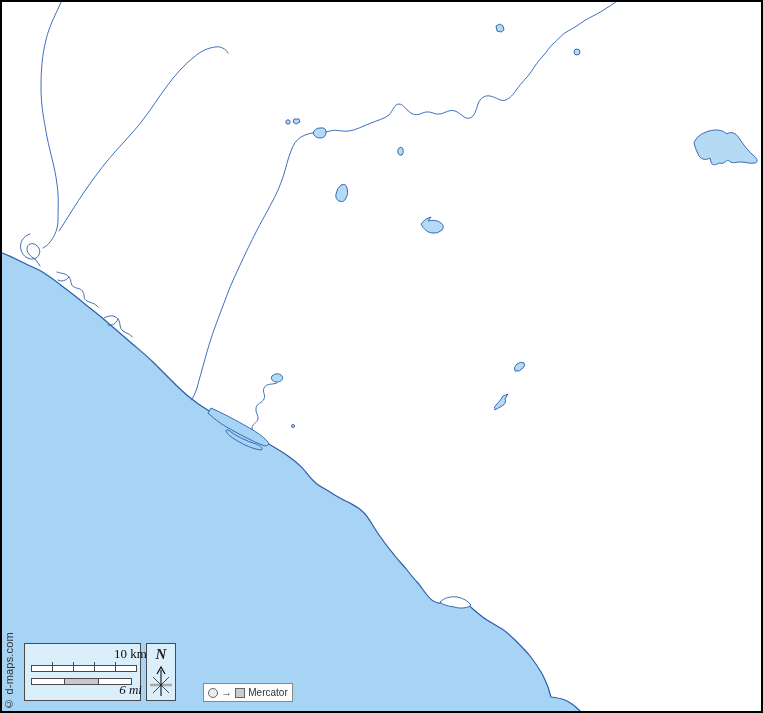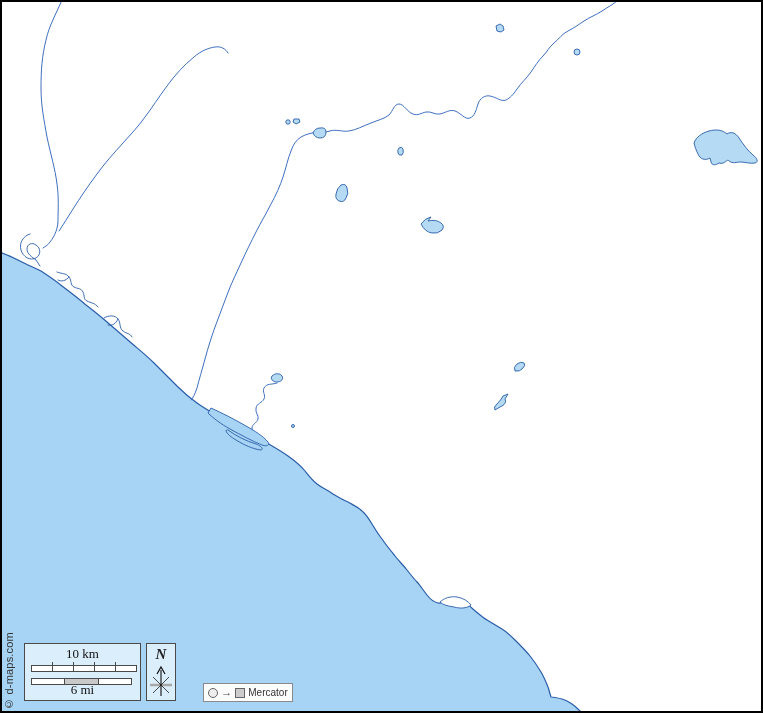--- a/index.html
+++ b/index.html
@@ -20,27 +20,27 @@
   .river{fill:none;stroke:var(--river,#3f6fbf);stroke-width:1;stroke-linecap:round;}
   .lake{fill:var(--lake,#b4daf4);stroke:var(--water-stroke,#2a5da8);stroke-width:0.9;}
   .lagoon{fill:var(--sea,#a7d4f4);stroke:var(--water-stroke,#2a5da8);stroke-width:0.9;}
   .island{fill:#ffffff;stroke:var(--water-stroke,#2a5da8);stroke-width:0.9;}
   .estline{fill:none;stroke:var(--water-stroke,#2a5da8);stroke-width:0.9;stroke-linecap:round;}
 
   .panel{
     position:absolute;background:var(--panel,#dbeefb);
     border:1px solid #4a4a4a;box-sizing:border-box;z-index:20;
   }
-  #scale-box{left:24px;top:643px;width:117px;height:58px;}
+  #scale-box{left:24px;top:643px;width:117px;height:58px;padding-left:48px;}
   .scale-label{
     position:absolute;width:100%;text-align:center;
     font-family:"Liberation Serif", serif;font-size:13px;color:#111;
   }
   #km-label{top:2px;}
-  #mi-label{bottom:2px;}
+  #mi-label{bottom:2px;font-style:italic;}
   .bar{position:absolute;border:1px solid #4a4a4a;box-sizing:border-box;background:#fff;display:flex;}
   #km-bar{left:6px;top:21px;width:106px;height:7px;}
   #mi-bar{left:6px;top:34px;width:101px;height:7px;}
   .bar .cell{flex:1;border-right:1px solid #4a4a4a;}
   .bar .cell:last-child{border-right:none;}
   .cell.shaded{background:#c9c9c9;}
   .tick{position:absolute;width:1px;height:3px;background:#4a4a4a;top:18px;}
 
   #north-box{left:146px;top:643px;width:30px;height:58px;text-align:center;}
   #north-label{

